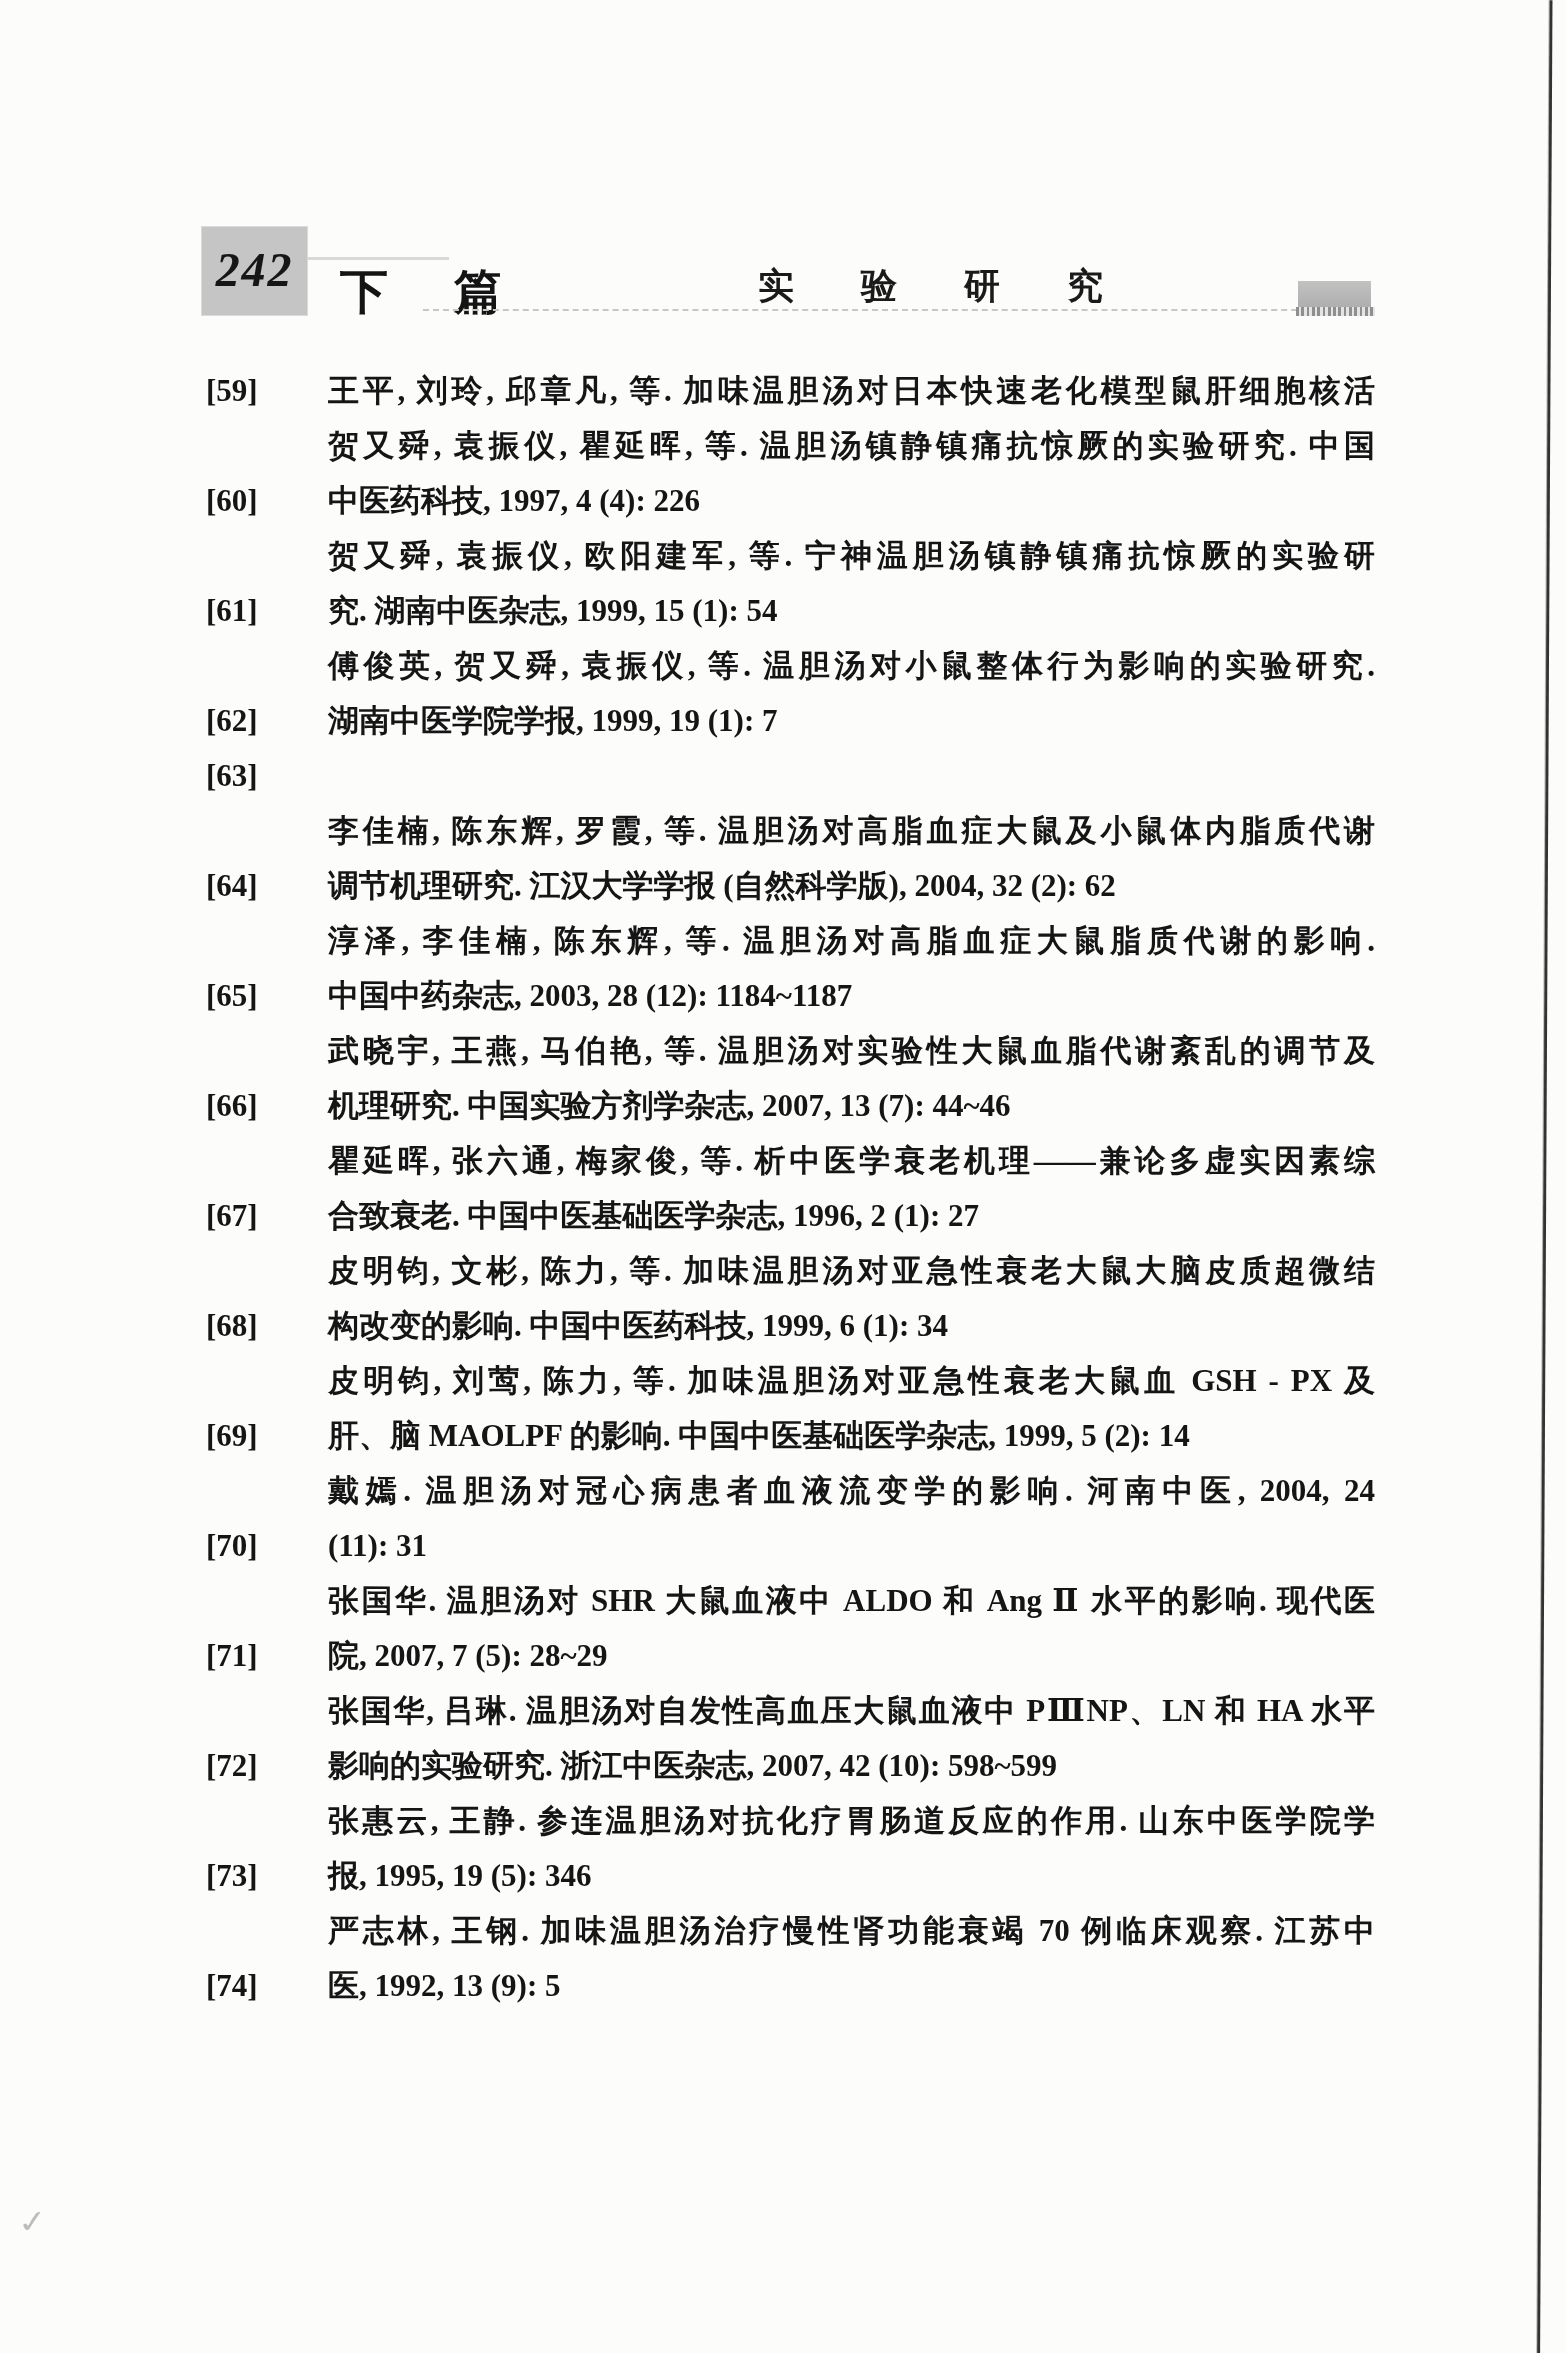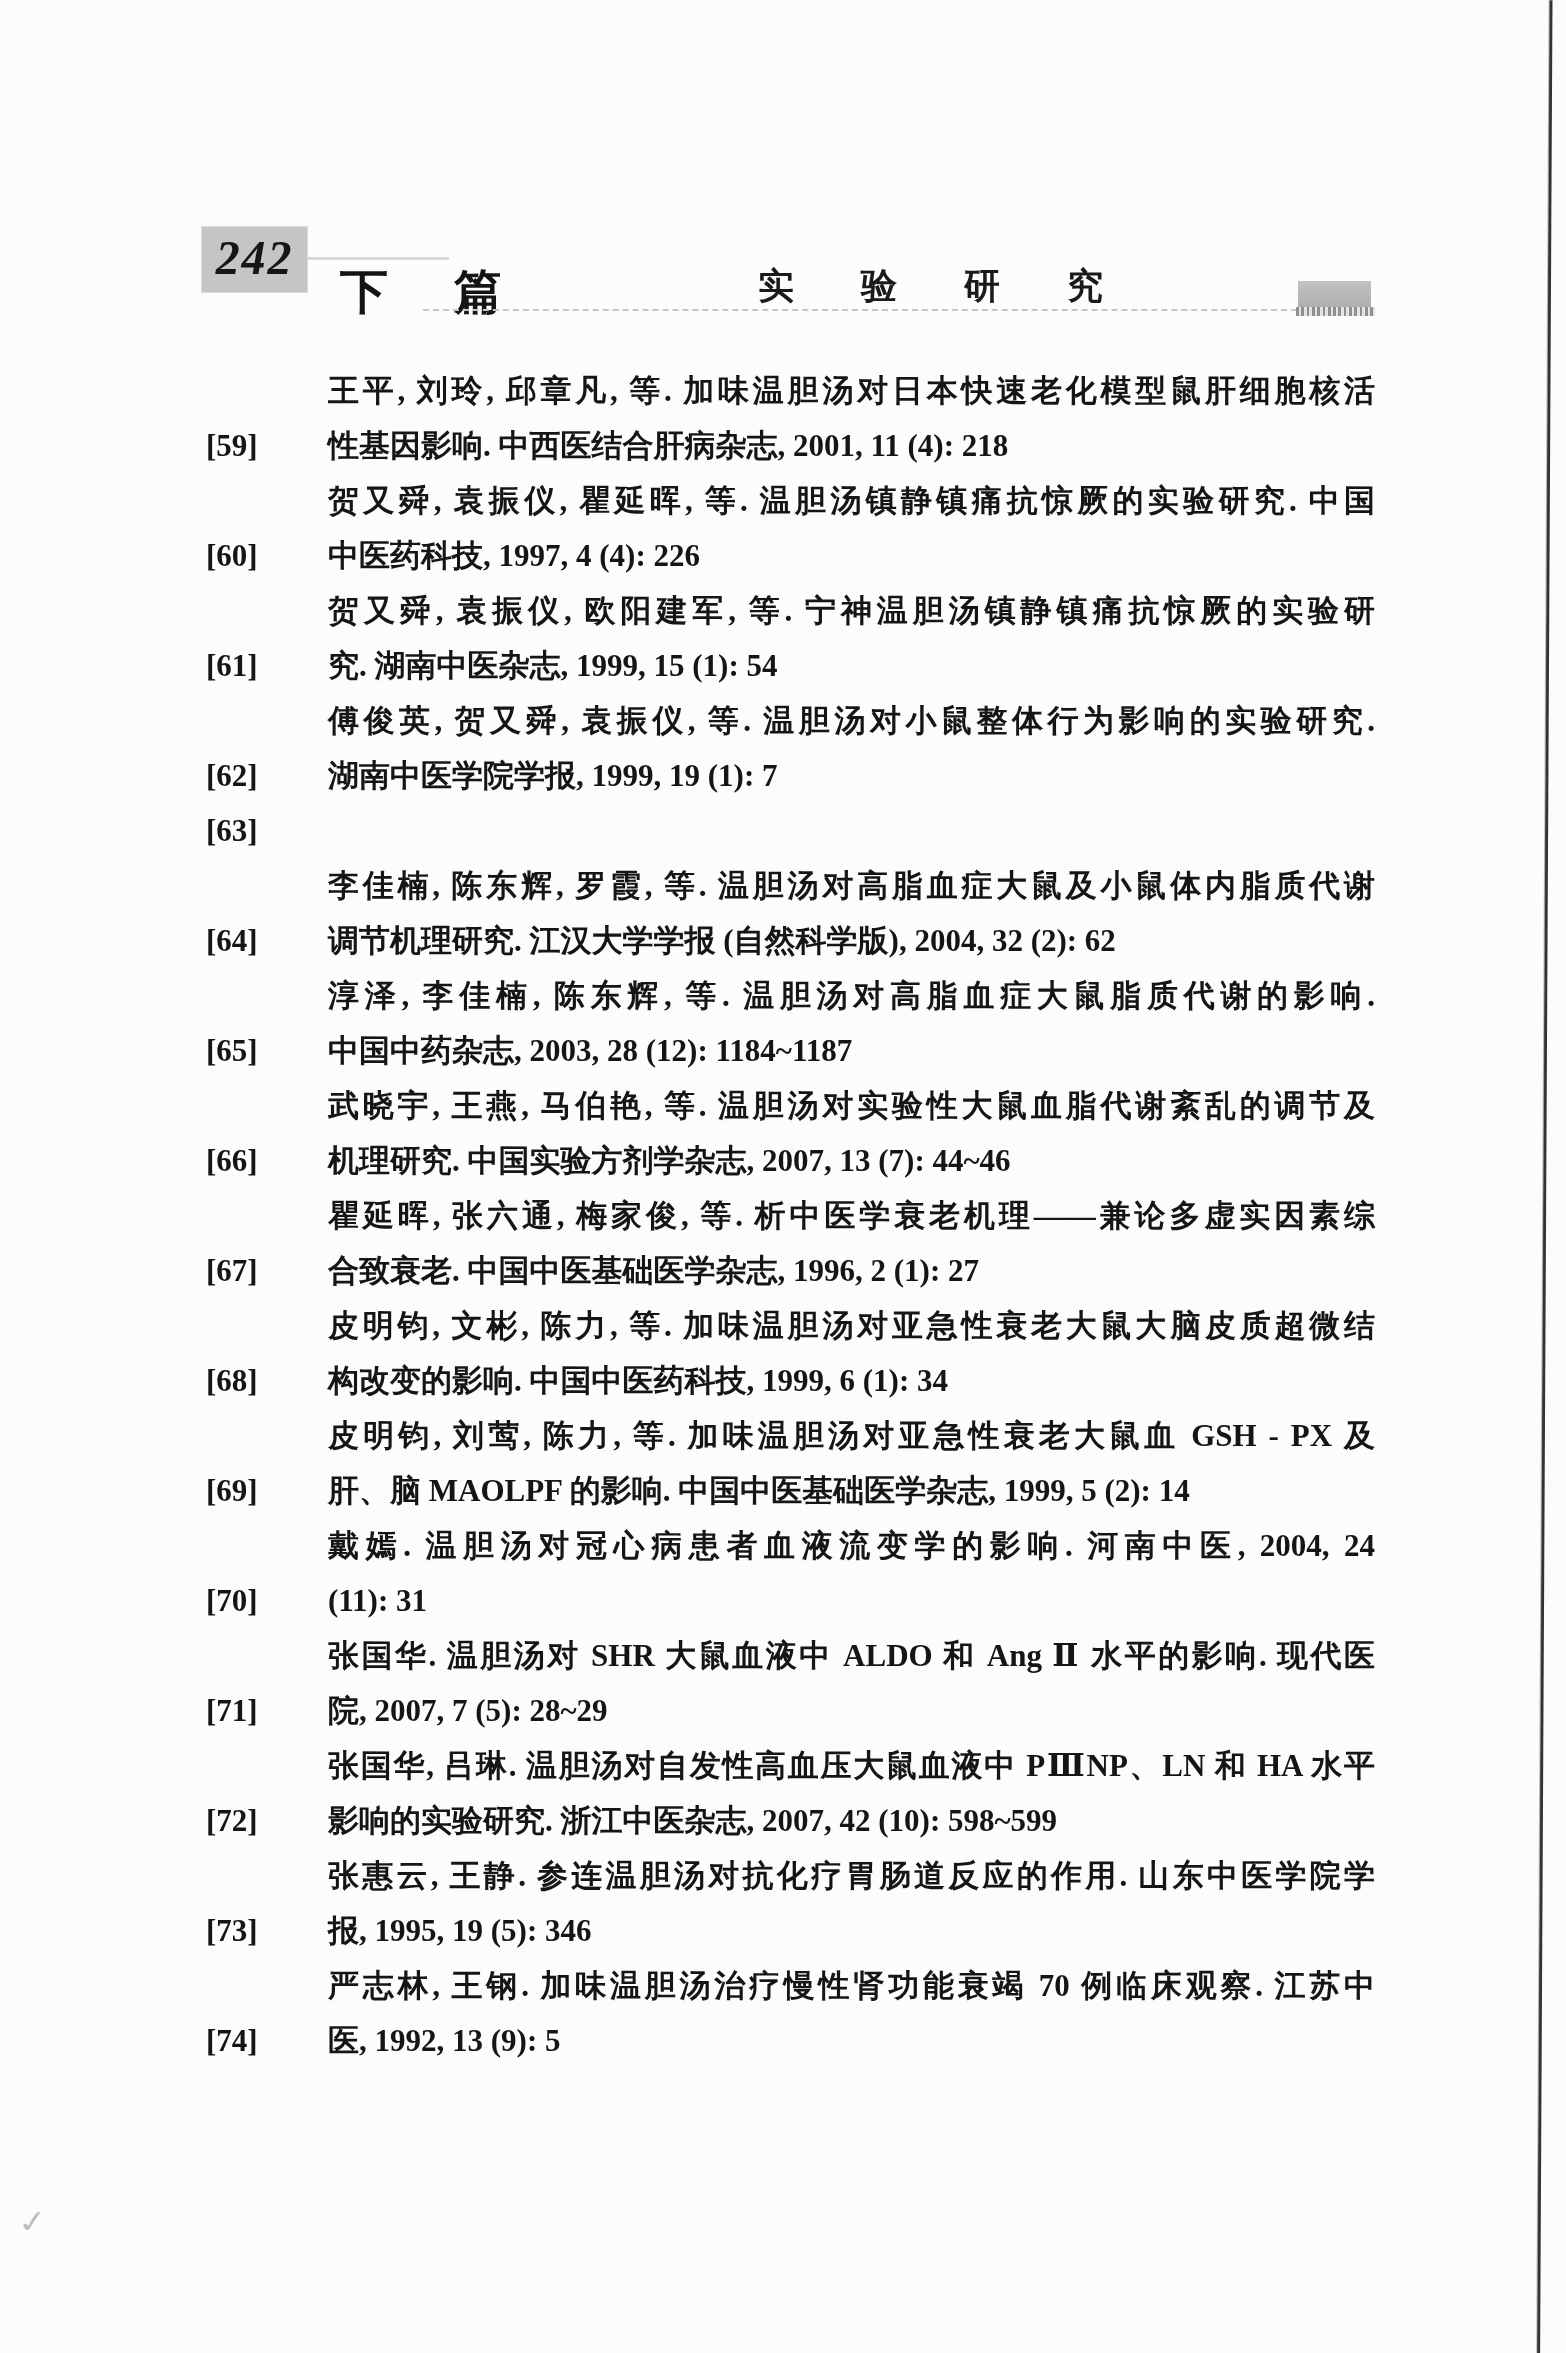--- a/index.html
+++ b/index.html
@@ -7,21 +7,21 @@
     width:1566px;height:2354px;
     background:#ffffff;
     font-family:"Liberation Serif","DejaVu Serif",serif;
     position:relative;
     color:#1b1b1b;
   }
   .page{position:absolute;inset:0;background:#fcfcfb;overflow:hidden;}
 
   
   .pagenum-box{
-    position:absolute;left:202px;top:227px;width:105px;height:65px;
+    position:absolute;left:202px;top:227px;width:105px;height:88px;
     background:#c5c5c5;
     display:flex;align-items:center;justify-content:center;
     box-shadow:0 0 0 0.9px #d6d6d6;
   }
   .pagenum-box span{
     font-style:italic;font-weight:bold;font-size:48px;color:#161616;
     letter-spacing:1.8px;transform:translateY(-1.8px);
   }
   .box-tail{
     position:absolute;left:307px;top:257px;width:142px;height:2.7px;
@@ -94,21 +94,20 @@
   <div class="header-smudge">
     <div class="halftone"></div>
   </div>
 
   <main class="refs">
 
     <div class="ref">
       <span class="ref-num">[59]</span>
       <div class="ref-body">
         <div class="ref-line full">王平, 刘玲, 邱章凡, 等. 加味温胆汤对日本快速老化模型鼠肝细胞核活</div>
-        <div class="ref-line part">性基因影响. 中西医结合肝病杂志, 2001, 11 (4): 218</div>
       </div>
     </div>
 
     <div class="ref">
       <span class="ref-num">[60]</span>
       <div class="ref-body">
         <div class="ref-line full">贺又舜, 袁振仪, 瞿延晖, 等. 温胆汤镇静镇痛抗惊厥的实验研究. 中国</div>
         <div class="ref-line part">中医药科技, 1997, 4 (4): 226</div>
       </div>
     </div>

